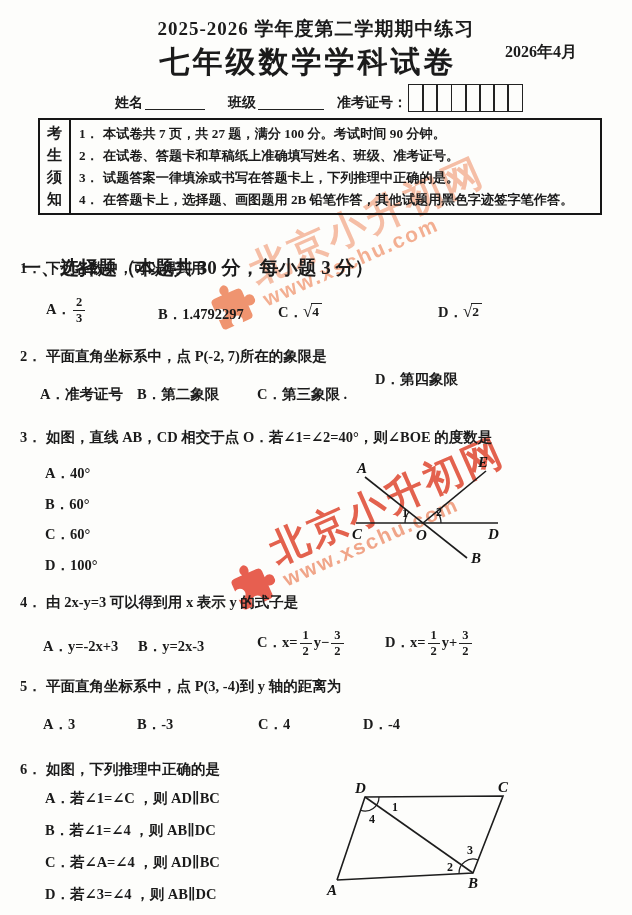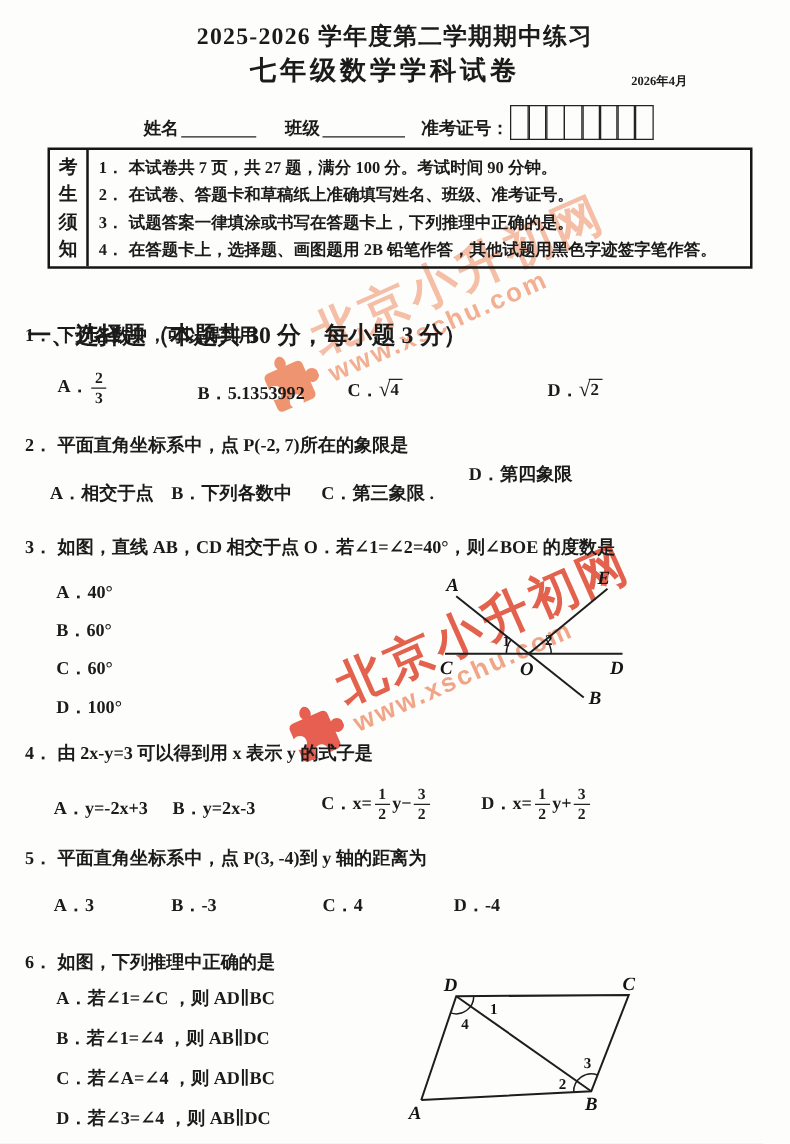--- a/index.html
+++ b/index.html
@@ -4,22 +4,22 @@
 <style>
   html,body{margin:0;padding:0;background:#e8e8e8;}
   #page{
     position:relative;width:632px;height:915px;margin:0 auto;
     background:#fdfdfb;overflow:hidden;color:#1b1b1b;
     font-family:"Liberation Serif","DejaVu Serif",serif;
   }
   .layer{position:absolute;z-index:1;}
   
   .h-sub{top:16px;left:0;width:632px;text-align:center;font-size:19px;font-weight:700;letter-spacing:1px;}
-  .h-title{top:42px;left:118px;width:380px;text-align:center;font-size:21px;font-weight:700;letter-spacing:3px;}
-  .h-date{top:58px;left:505px;font-size:10px;font-weight:700;}
+  .h-title{top:42px;left:118px;width:380px;text-align:center;font-size:30px;font-weight:700;letter-spacing:3px;}
+  .h-date{top:42px;left:505px;font-size:16px;font-weight:700;}
   .fill-row{top:88px;left:115px;width:500px;height:32px;font-size:14px;font-weight:700;}
   .fill-row .lbl{position:absolute;top:6px;}
   .u-line{position:absolute;top:6px;height:15px;border-bottom:1.6px solid #222;}
   .boxes{position:absolute;left:293px;top:-4px;display:flex;}
   .abox{width:14px;height:26px;border:1.8px solid #222;margin-right:-1.8px;background:transparent;}
   
   .notice{top:118px;left:38px;width:560px;height:93px;border:2.2px solid #161616;display:flex;background:transparent;}
   .notice-side{width:29px;border-right:2px solid #161616;display:flex;flex-direction:column;justify-content:space-around;align-items:center;font-size:15px;font-weight:700;padding:2px 0;}
   .notice-body{flex:1;padding:3px 6px 2px 8px;display:flex;flex-direction:column;justify-content:space-around;}
   .n-row{display:flex;font-size:13.2px;font-weight:600;line-height:20px;white-space:nowrap;}
@@ -135,41 +135,41 @@
     <span class="q-num">1．</span>
     <span>下列各数中，可以得到用</span>
   </div>
   <span class="opt" style="top:296px;left:46px;">
     <span>A．</span><span class="frac">
         <span class="fn">2</span>
         <span class="fd">3</span>
       </span>
   </span>
   <span class="opt" style="top:305px;left:158px;">
-    <span>B．</span><span>5.1353992</span>
+    <span>B．</span><span>1.4792297</span>
   </span>
   <span class="opt" style="top:303px;left:278px;">
     <span>C．</span><span class="sqrt">
         <span class="rad">√</span>
         <span class="sb">4</span>
       </span>
   </span>
   <span class="opt" style="top:303px;left:438px;">
     <span>D．</span><span class="sqrt">
         <span class="rad">√</span>
         <span class="sb">2</span>
       </span>
   </span>
 
   <div class="layer q-line" style="top:347px;left:20px;">
     <span class="q-num">2．</span>
     <span>平面直角坐标系中，点 P(-2, 7)所在的象限是</span>
   </div>
-  <span class="opt" style="top:385px;left:40px;"><span>A．</span><span>相交于点</span></span>
-  <span class="opt" style="top:385px;left:137px;"><span>B．</span><span>下列各数中</span></span>
+  <span class="opt" style="top:385px;left:40px;"><span>A．</span><span>准考证号</span></span>
+  <span class="opt" style="top:385px;left:137px;"><span>B．</span><span>第二象限</span></span>
   <span class="opt" style="top:385px;left:257px;"><span>C．</span><span>第三象限 .</span></span>
   <span class="opt" style="top:370px;left:375px;"><span>D．</span><span>第四象限</span></span>
 
   <div class="layer q-line" style="top:428px;left:20px;">
     <span class="q-num">3．</span>
     <span>如图，直线 AB，CD 相交于点 O．若∠1=∠2=40°，则∠BOE 的度数是</span>
   </div>
   <span class="opt" style="top:464px;left:45px;"><span>A．</span><span>40°</span></span>
   <span class="opt" style="top:495px;left:45px;"><span>B．</span><span>60°</span></span>
   <span class="opt" style="top:525px;left:45px;"><span>C．</span><span>60°</span></span>

